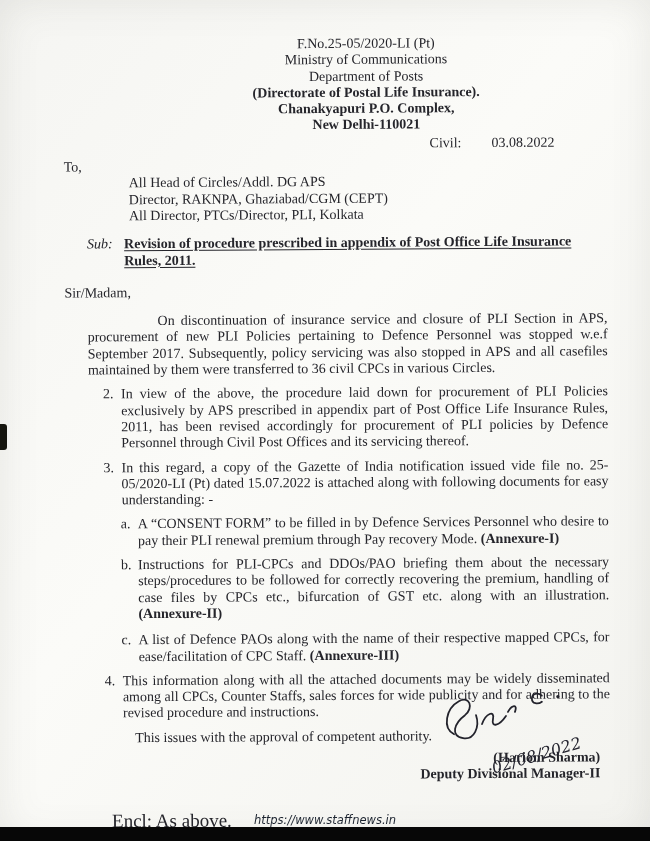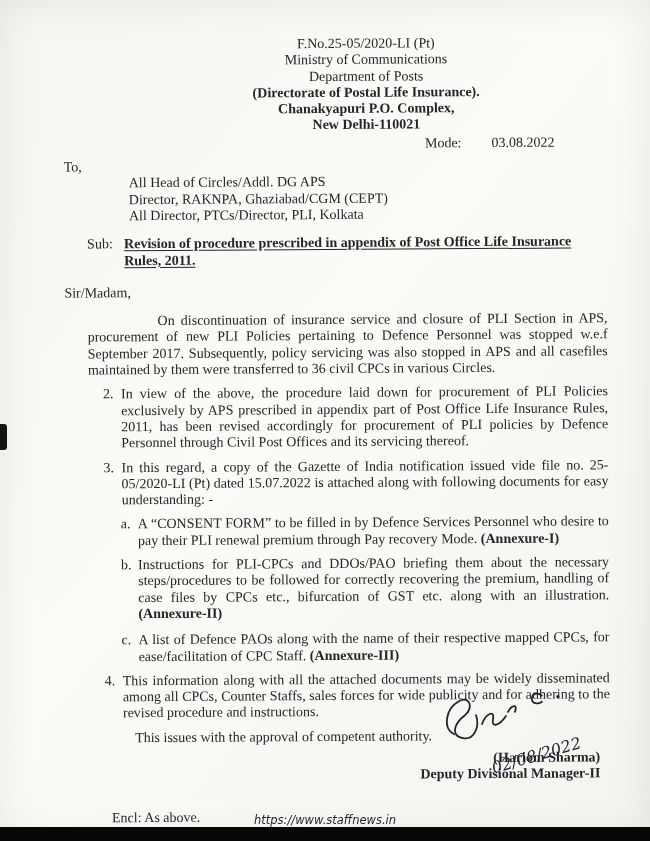--- a/index.html
+++ b/index.html
@@ -21,59 +21,59 @@
     padding:36px 42px 0 65px;
     transform:rotate(-0.35deg);
     font-size:14px; line-height:16.3px;
   }
   .hdr { text-align:center; position:relative; left:32px; width:480px; margin:0 auto 0 31px; }
   .hdr .bold { font-weight:bold; }
   .dated-row { display:flex; justify-content:flex-end; gap:30px; padding-right:52px; margin-top:2px; }
   .to-label { margin-top:6px; }
   .recipients { margin-left:65px; }
   .subject-row { display:flex; margin:12px 0 0 23px; }
-  .subject-label { flex:none; width:37px; }
+  .subject-label { flex:none; width:37px;font-style:italic; }
   .subject-text { font-weight:bold; text-decoration:underline; text-underline-offset:2px; padding-right:4px; }
   .salutation { margin-top:16px; }
   .para-indent { margin:12px 0 0 23px; text-indent:70px; text-align:justify; }
   .npara { display:flex; margin:8px 0 0 38px; }
   .npara .num { flex:none; width:18px; }
   .npara .ptext { flex:1; text-align:justify; }
   .sitem { display:flex; margin:8px 0 0 55px; }
   .sitem.mt10 { margin-top:10px; }
   .sitem .slabel { flex:none; width:17px; }
   .sitem .stext { flex:1; text-align:justify; }
   .annex { font-weight:bold; }
   .closing { margin:8px 0 0 68px; }
   .sig-area { position:relative; margin-top:6px; text-align:right; padding-right:10px; }
   .sig-name { font-weight:bold; }
   .sig-designation { font-weight:bold; }
   .sig-scrawl { position:absolute; right:-8px; top:-66px; width:180px; height:96px; }
-  .encl { position:absolute; left:112px; top:810px; font-size:14px; transform:rotate(-0.35deg); }
+  .encl { position:absolute; left:112px; top:810px; font-size:19px; transform:rotate(-0.35deg); }
   .url { position:absolute; left:50%; top:813px; transform:translateX(-50%); font-size:11.5px; font-family:"DejaVu Sans", sans-serif; color:#1c2430;font-style:italic; }
   .bottom-bar { position:absolute; left:0; top:827px; width:650px; height:14px; background:#070707; }
   .smudge { position:absolute; left:0; top:424px; width:7px; height:26px; background:#15150f; border-radius:0 3px 3px 0; }
 </style>
 </head>
 <body>
 
 <div class="page">
   <div class="letter">
 
     <div class="hdr">
       <div>F.No.25-05/2020-LI (Pt)</div>
       <div>Ministry of Communications</div>
       <div>Department of Posts</div>
       <div class="bold">(Directorate of Postal Life Insurance).</div>
       <div class="bold">Chanakyapuri P.O. Complex,</div>
       <div class="bold">New Delhi-110021</div>
     </div>
 
     <div class="dated-row">
-      <span>Mode:</span>
+      <span>Civil:</span>
       <span>03.08.2022</span>
     </div>
 
     <div class="to-label">To,</div>
     <div class="recipients">
       <div>All Head of Circles/Addl. DG APS</div>
       <div>Director, RAKNPA, Ghaziabad/CGM (CEPT)</div>
       <div>All Director, PTCs/Director, PLI, Kolkata</div>
     </div>
 

